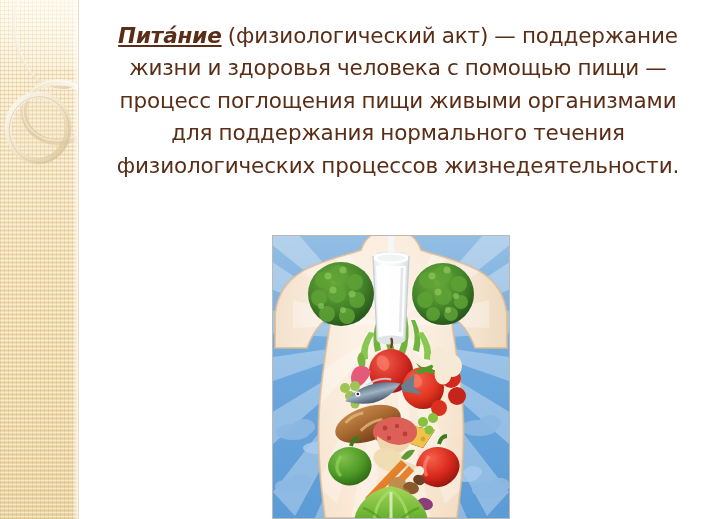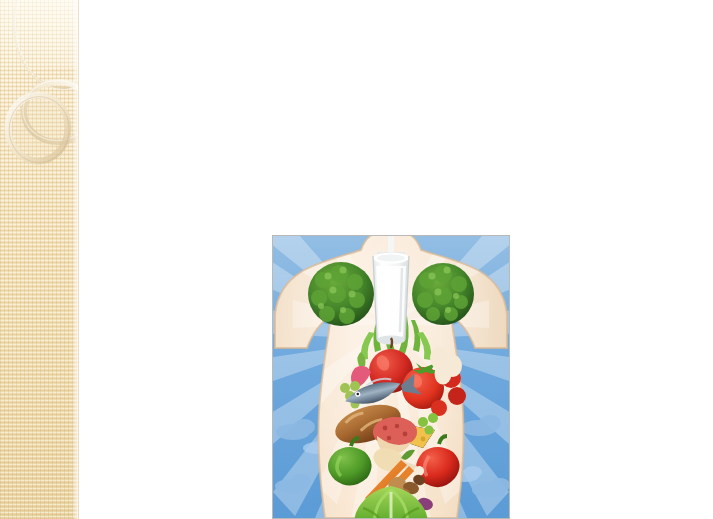--- a/index.html
+++ b/index.html
@@ -147,20 +147,21 @@
         <ellipse cx="38" cy="128" rx="30" ry="33" fill="none" stroke="#cbb289" stroke-width="1" opacity="0.45" transform="translate(1.2,1.6)"></ellipse>
 
         <ellipse cx="38" cy="128" rx="25" ry="28" fill="#f0e3c6" opacity="0.22"></ellipse>
       </g>
     </svg>
 
     <div class="sidebar-edge"></div>
     <div class="sidebar-rule"></div>
   </div>
 
+  <div class="text-block"><span class="term">Питáние</span><span> (физиологический акт) — поддержание жизни и здоровья человека с помощью пищи — процесс поглощения пищи живыми организмами для поддержания нормального течения физиологических процессов жизнедеятельности.</span></div>
 
   <div class="picture">
     <div class="pic-stage">
       <svg width="236" height="282" viewBox="0 0 236 282">
         <defs>
           <linearGradient id="skyG" x1="0" y1="0" x2="0" y2="1">
             <stop offset="0%" stop-color="#93bee4"></stop>
             <stop offset="45%" stop-color="#6ea8dd"></stop>
             <stop offset="100%" stop-color="#5b9bd6"></stop>
           </linearGradient>

